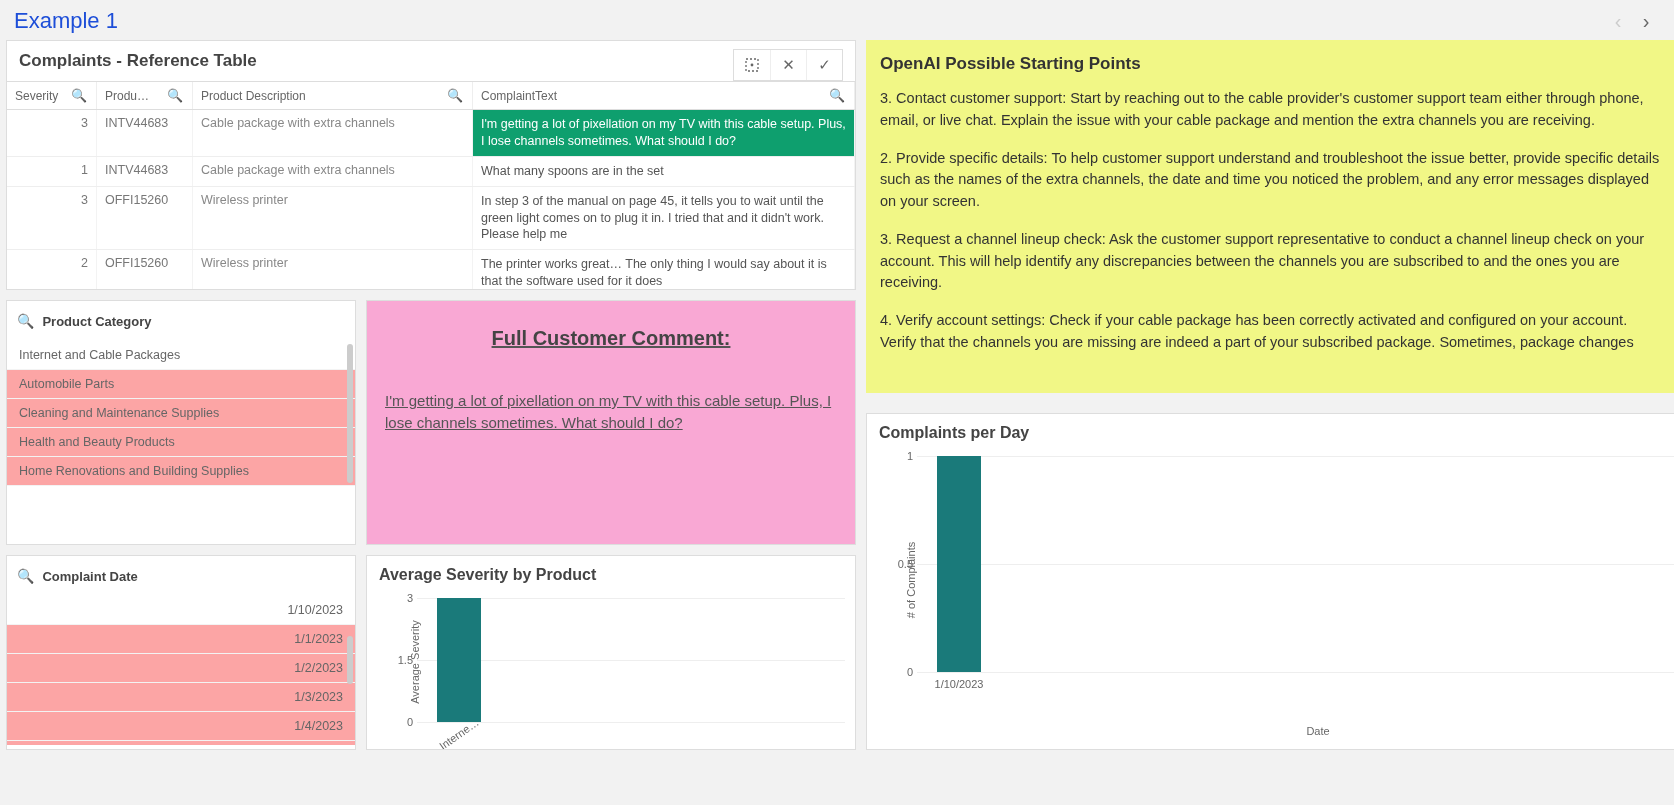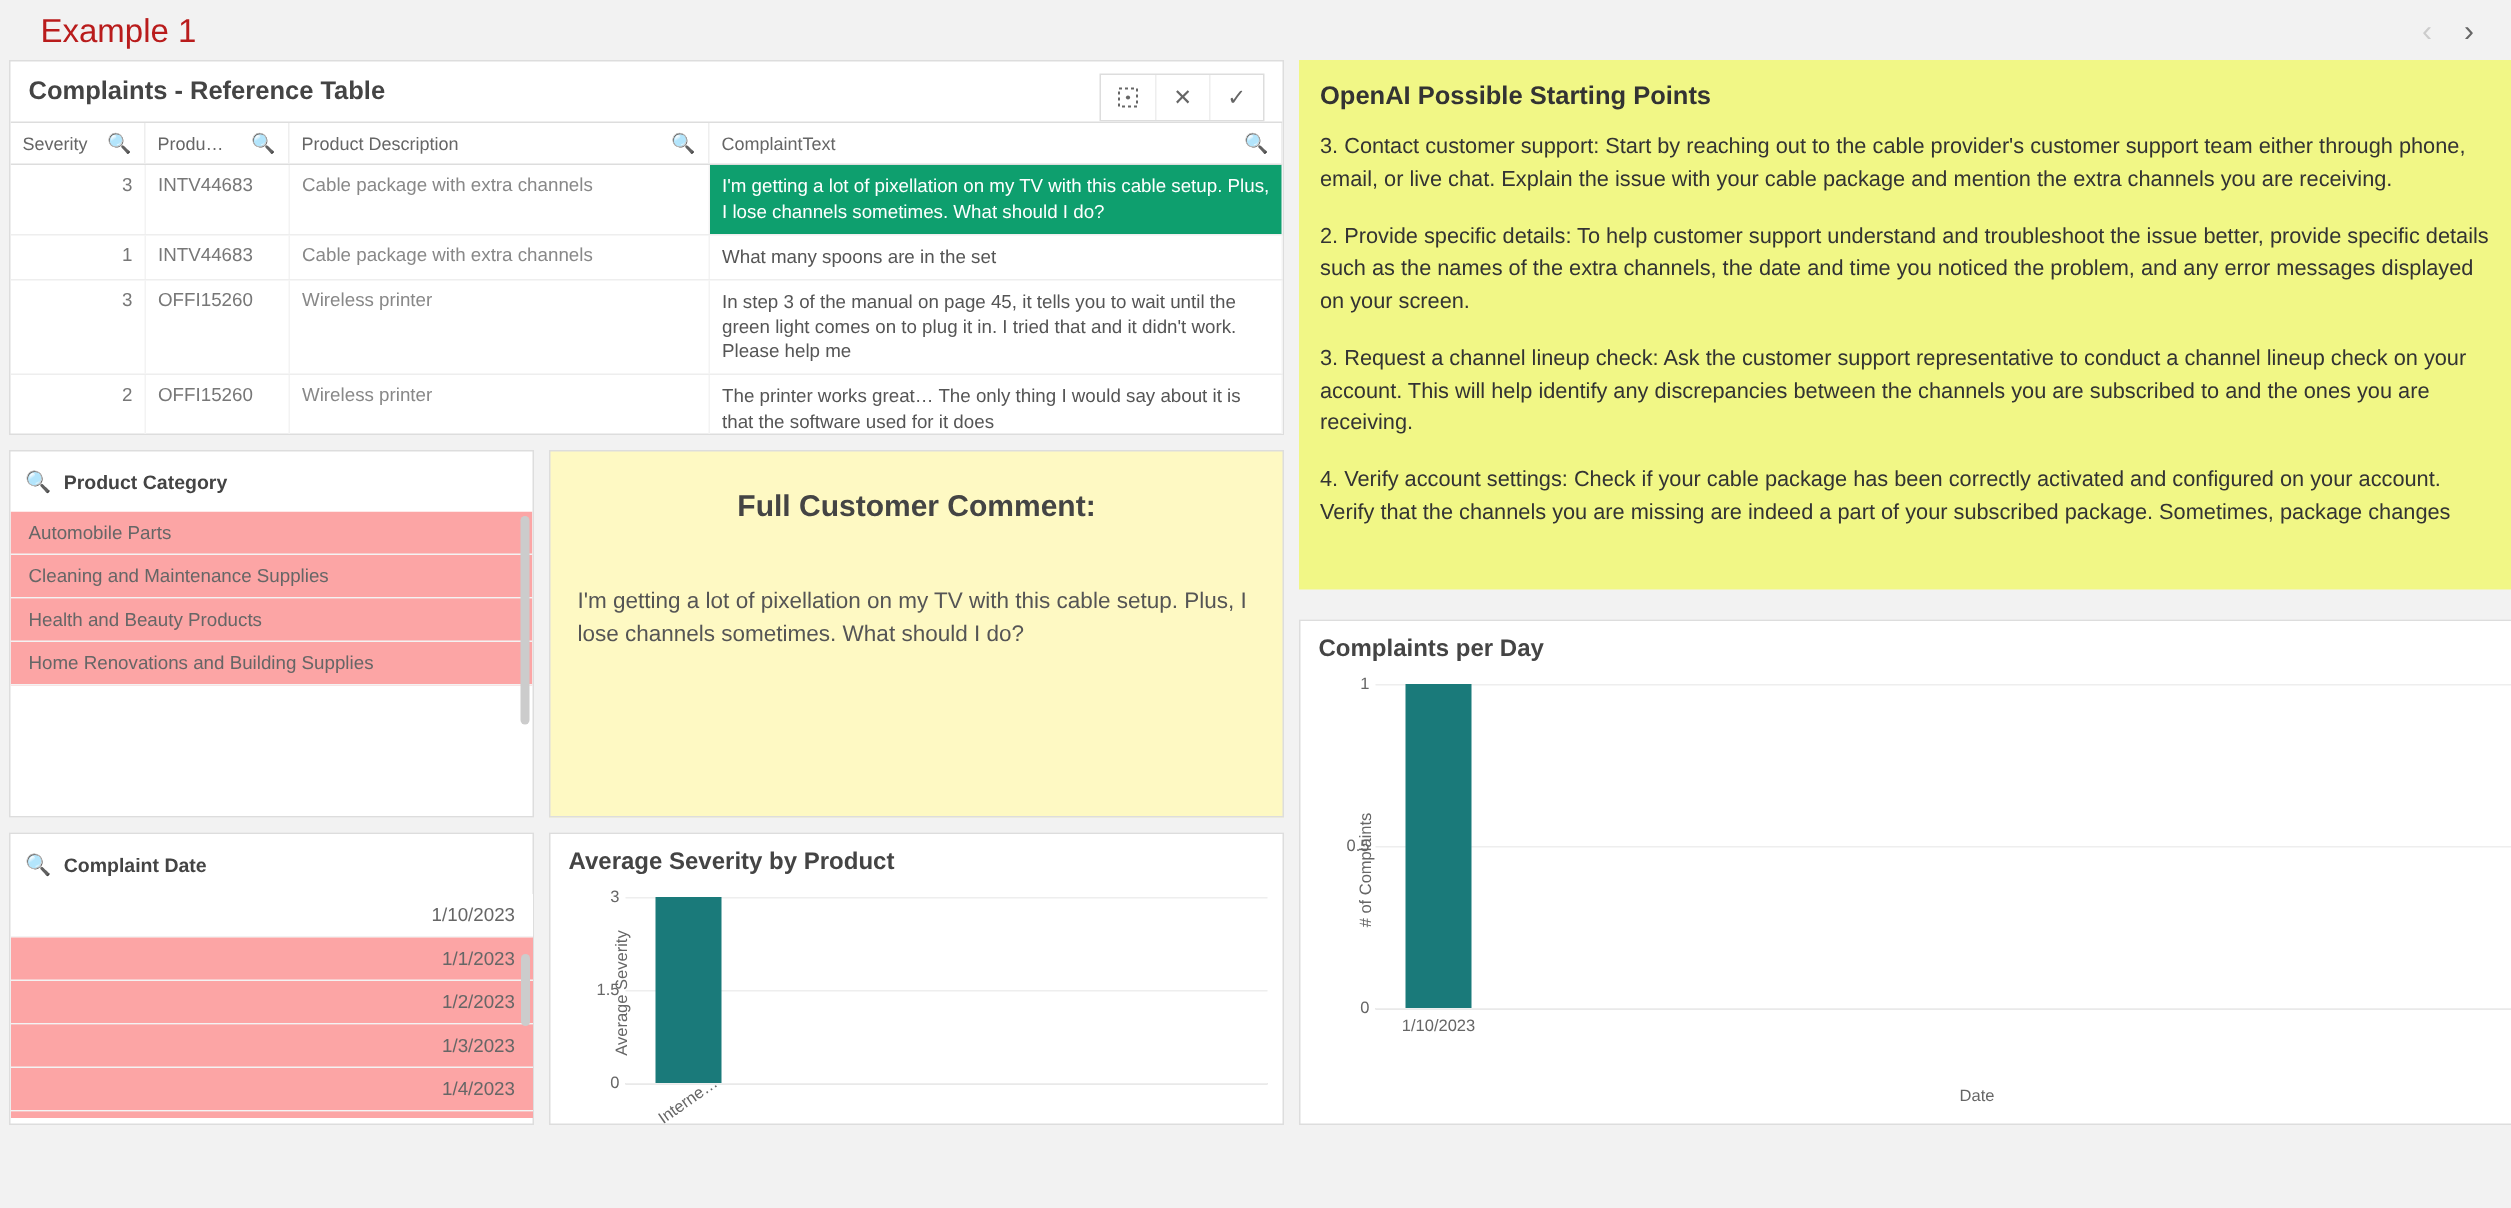--- a/index.html
+++ b/index.html
@@ -12,23 +12,22 @@
     font-size: 13px;
     color: #555;
   }
   .header-bar {
     display: flex;
     align-items: center;
     padding: 8px 14px 6px 14px;
   }
   .header-bar .title {
     font-size: 22px;
-    color: #b91c1c;
+    color: #1d4ed8;
     flex: 1;
-    margin-left: 13px;
   }
   .nav-arrow {
     font-size: 20px;
     color: #666;
     width: 28px;
     text-align: center;
     cursor: pointer;
   }
   .nav-arrow.disabled { color: #ccc; cursor: default; }
   .grid {
@@ -43,21 +42,21 @@
     border: 1px solid #ddd;
     overflow: hidden;
     position: relative;
     justify-content: center;
   }
 
   
   .p-table { grid-column: 1 / span 2; grid-row: 1; display: flex; flex-direction: column; }
   .p-cat { grid-column: 1; grid-row: 2; }
   .p-date { grid-column: 1; grid-row: 3; }
-  .p-comment { grid-column: 2; grid-row: 2; background: #fef9c3; border: 1px solid #ddd; }
+  .p-comment { grid-column: 2; grid-row: 2; background: #f9a8d4; border: 1px solid #ddd; text-decoration: underline; }
   .p-sevchart { grid-column: 2; grid-row: 3; }
   .p-openai { grid-column: 3; grid-row: 1 / span 2; background: #f1f786; padding: 14px 18px 14px 14px; position: relative; height: 353px;}
   .p-compday { grid-column: 3; grid-row: 2 / span 2; margin-top: 113px; }
 
   .panel-title {
     font-size: 17px;
     font-weight: bold;
     color: #444;
     padding: 10px 12px;
   }
@@ -281,20 +280,21 @@
       </div>
   </div>
 
   <div class="panel p-cat">
     <div class="list-title">
       <span class="srch">🔍</span>
       <span>Product Category</span>
     </div>
     <div class="list-body" id="cat-list">
       <div class="list-scroll-ind"></div>
+    <div class="li sel">Internet and Cable Packages</div>
         <div class="li dim">Automobile Parts</div>
         <div class="li dim">Cleaning and Maintenance Supplies</div>
         <div class="li dim">Health and Beauty Products</div>
         <div class="li dim">Home Renovations and Building Supplies</div>
       </div>
   </div>
 
   <div class="panel p-date">
     <div class="list-title">
       <span class="srch">🔍</span>

